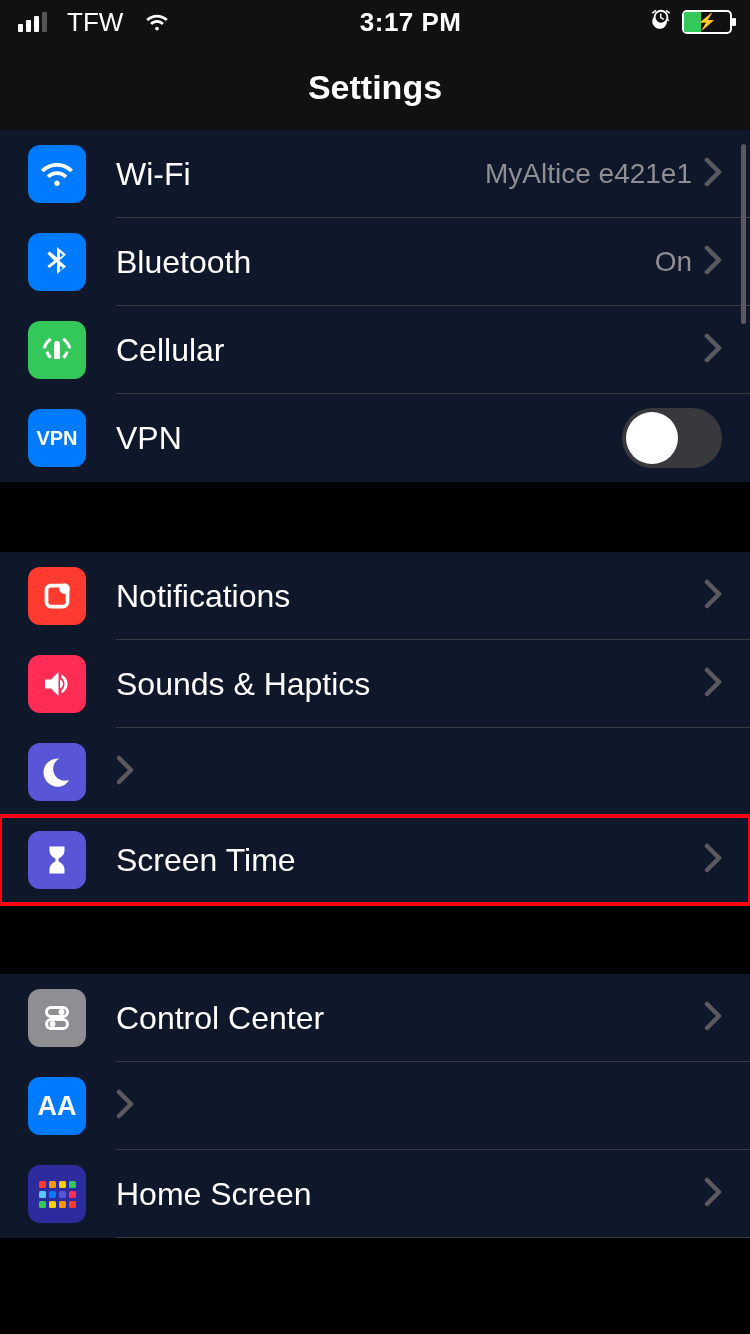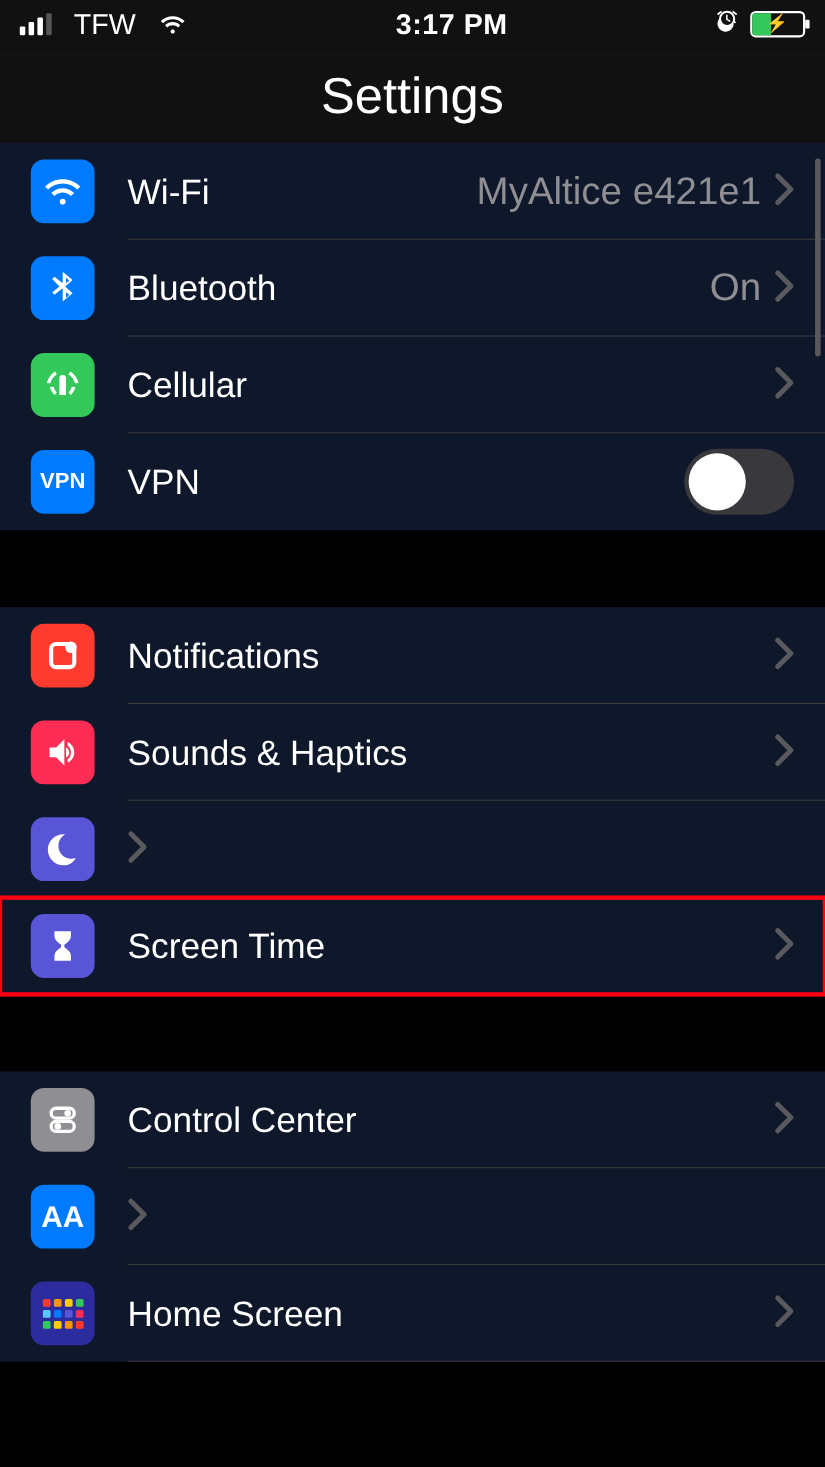--- a/index.html
+++ b/index.html
@@ -80,22 +80,22 @@
     font-size: 16px;
     color: #fff;
   }
 
   .header {
     height: 86px;
     display: flex;
     align-items: center;
     justify-content: center;
     background: rgba(28,28,30,0.6);
-    font-size: 46px;
-    font-weight: 400;
+    font-size: 34px;
+    font-weight: 700;
   }
 
   .content {
     height: calc(1334px - 44px - 86px);
     overflow-y: auto;
   }
 
   .group {
     background: #0f172a;
     margin-bottom: 70px;
@@ -119,21 +119,21 @@
     flex-shrink: 0;
     margin-right: 30px;
   }
   .row .label {
     font-size: 32px;
     font-weight: 400;
     flex: 1;
     color: #fff;
   }
   .row .value {
-    font-size: 35px;
+    font-size: 28px;
     color: #8e8e93;
     margin-right: 12px;
   }
   .row .chev {
     color: #5a5a5e;
   }
   .row .chev svg { width: 18px; height: 30px; }
 
   .sep {
     position: absolute;

